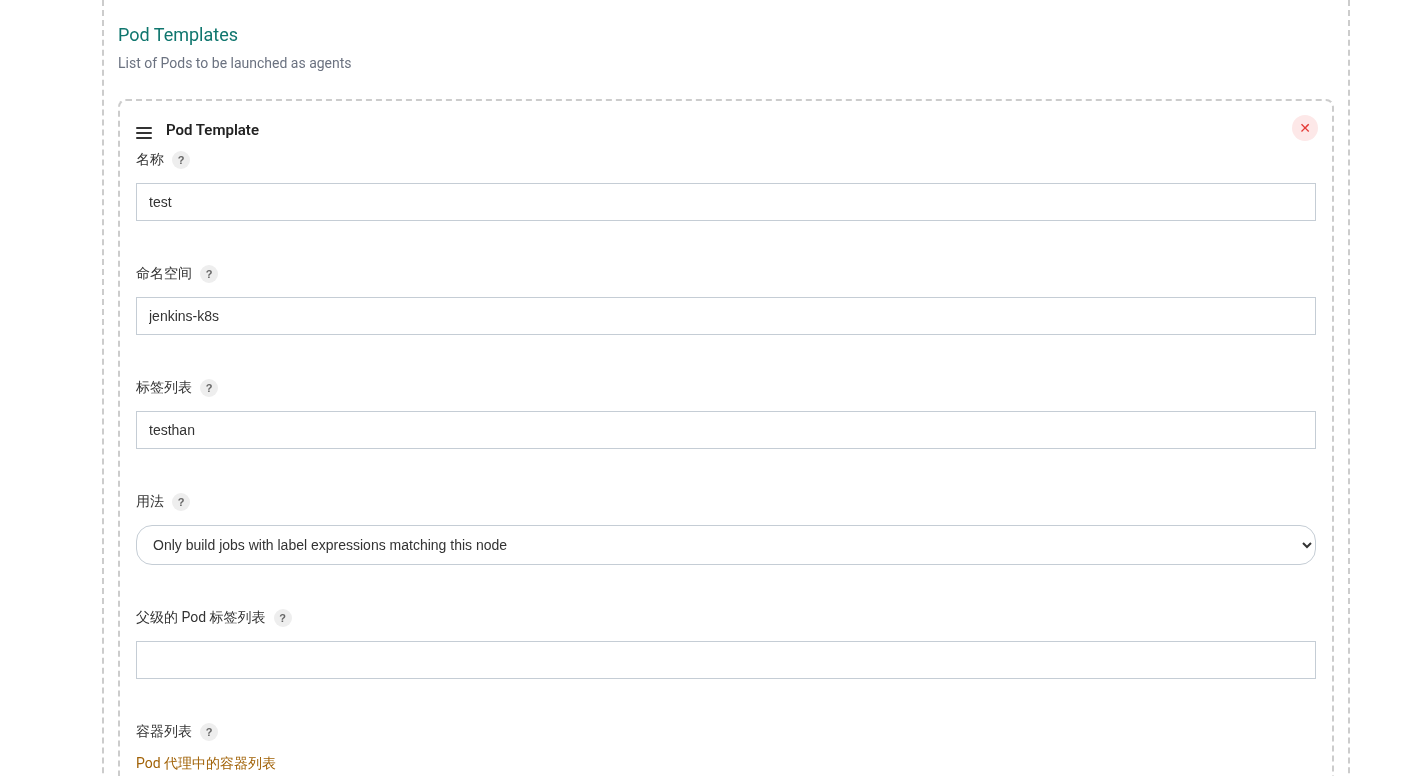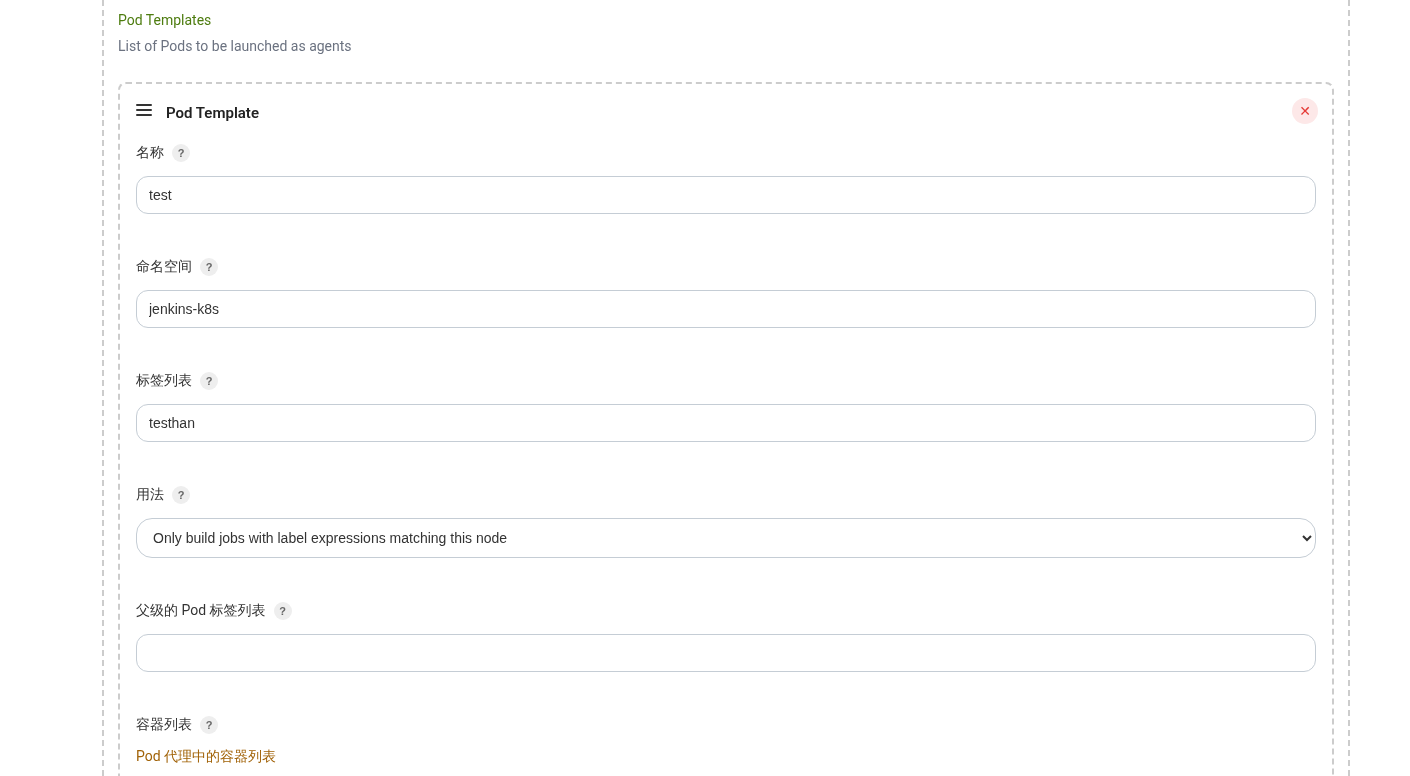--- a/index.html
+++ b/index.html
@@ -16,41 +16,41 @@
     }
     .outer-container {
       border-left: 2px dashed #ccc;
       border-right: 2px dashed #ccc;
       margin-left: 102px;
       margin-right: 60px;
       padding: 10px 14px 20px 14px;
       min-height: 776px;
     }
     .section-title {
-      font-size: 14px;
-      color: #4d7c0f;
+      font-size: 18px;
+      color: #0f766e;
       margin-bottom: 10px;
-      margin-top: 2px;
+      margin-top: 14px;
     }
     .section-description {
       font-size: 14px;
       color: #6b7280;
       margin-bottom: 28px;
     }
     .pod-template-box {
       border: 2px dashed #ccc;
       border-radius: 8px;
       padding: 20px 16px 20px 16px;
       position: relative;
     }
     .pod-template-header {
       display: flex;
-      align-items: flex-start;
+      align-items: flex-end;
       gap: 14px;
-      margin-bottom: 22px;
+      margin-bottom: 12px;
     }
     .drag-handle {
       display: flex;
       flex-direction: column;
       gap: 3px;
       cursor: grab;
     }
     .drag-handle span {
       display: block;
       width: 16px;
@@ -105,21 +105,21 @@
       font-size: 11px;
       font-weight: 600;
       cursor: pointer;
       border: none;
     }
     .form-input {
       width: 100%;
       height: 38px;
       padding: 8px 12px;
       border: 1px solid #c5cdd5;
-      border-radius: 12px;
+      border-radius: 0;
       font-size: 14px;
       color: #333;
       background: #fff;
     }
     .form-select {
       width: 100%;
       height: 40px;
       padding: 8px 12px;
       border: 1px solid #c5cdd5;
       border-radius: 16px;

